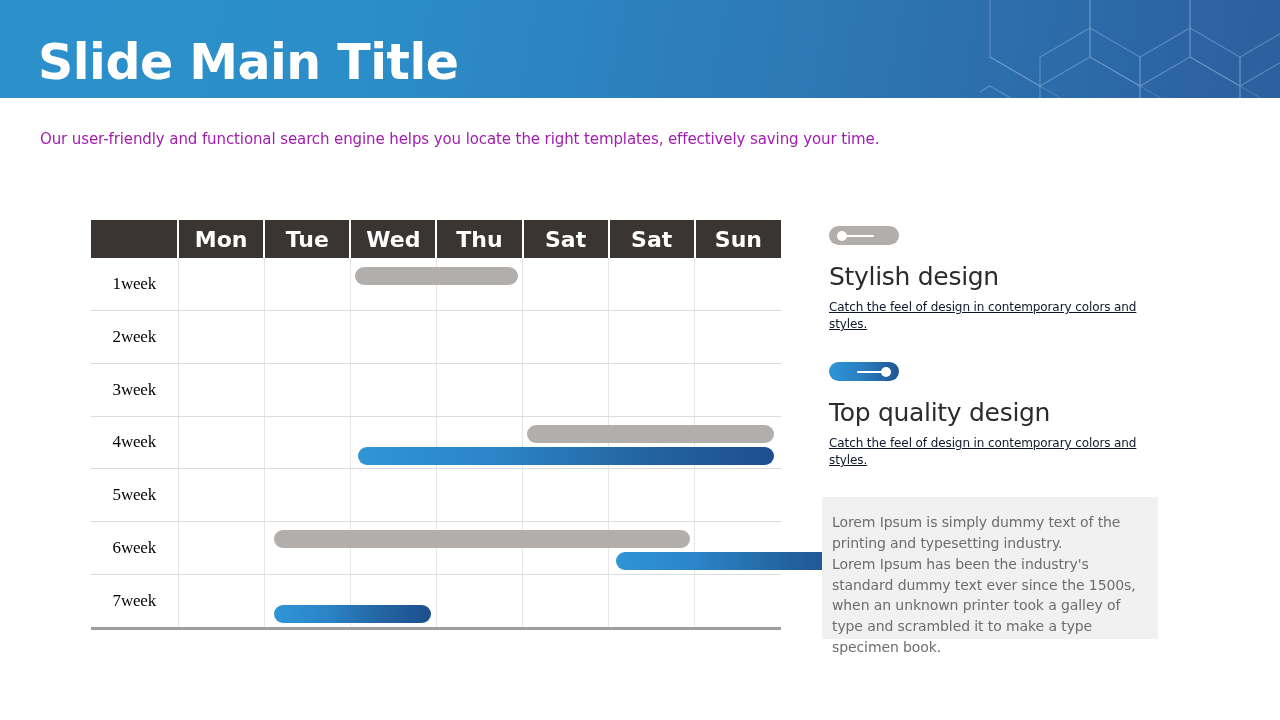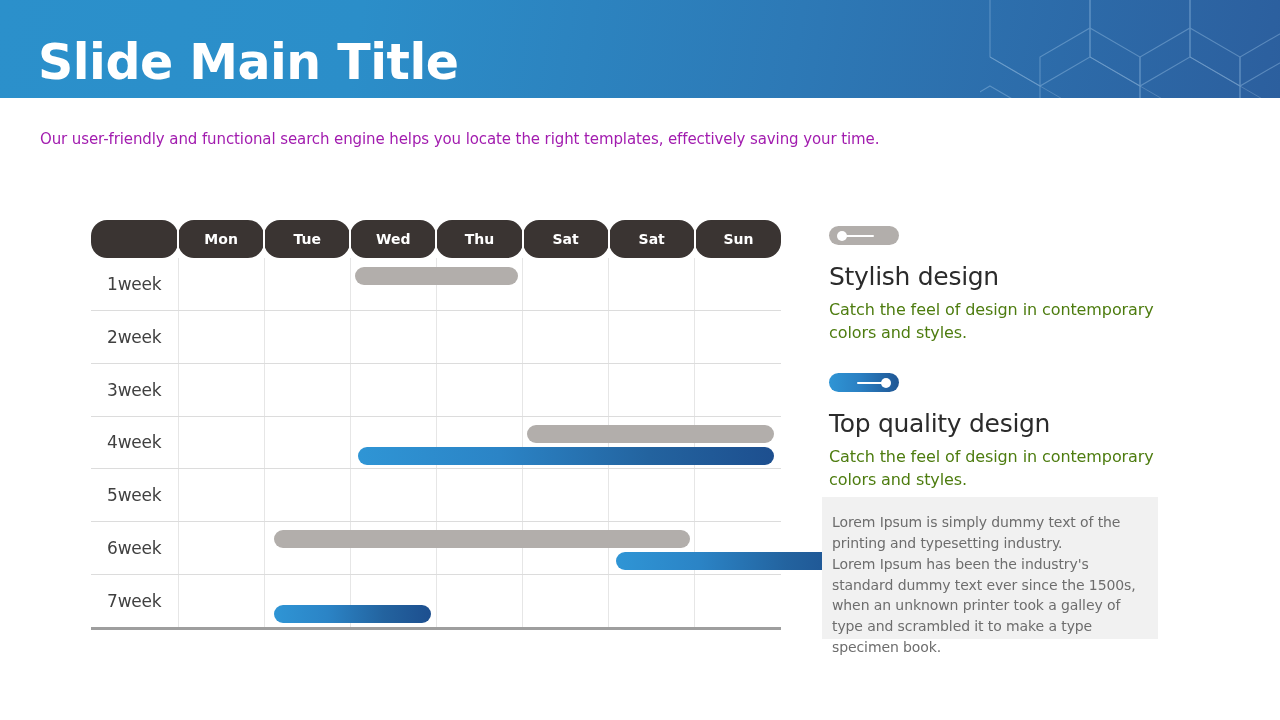--- a/index.html
+++ b/index.html
@@ -62,46 +62,46 @@
     width: 690px;
     table-layout: fixed;
   }
   #gantt col.labelcol { width: 87px; }
   #gantt col.daycol   { width: 86.1px; }
 
   #gantt thead th {
     height: 38px;
     background: #3a3432;
     color: #ffffff;
-    font-size: 14px;
+    font-size: 22px;
     font-weight: bold;
     text-align: center;
     vertical-align: middle;
     border-right: 2px solid #ffffff;
-    border-radius: 16px;
   }
   #gantt thead th.labelhead {
     background: #3a3432;
     border-right: 2px solid #ffffff;
   }
   #gantt thead th:last-child { border-right: none; }
 
   #gantt tbody td {
     height: 52.7px;
     border-bottom: 1px solid #dcdcdc;
     border-right: 1px solid #e6e6e6;
     vertical-align: middle;
     position: relative;
   }
   #gantt tbody td.rowlabel {
     border-right: 1px solid #e6e6e6;
     text-align: center;
     font-size: 17px;
-    color: #404040;
+    color: #000000;
     letter-spacing: -0.2px;
+    font-family: Liberation Serif, serif;
   }
   #gantt tbody td:last-child { border-right: none; }
   #gantt tbody tr:last-child td { border-bottom: none; }
   #gantt-bottomrule {
     width: 690px; height: 3px;
     background: #9e9e9e;
   }
 
   
   #bars-layer {
@@ -154,25 +154,26 @@
   .toggle.off .knob { left: 8px; }
   .toggle.on  .knob { left: 52px; }
 
   .feature-title {
     font-size: 25px;
     color: #2b2b2b;
     letter-spacing: -0.3px;
     margin-top: 17px;
   }
   .feature-desc {
-    font-size: 16px;
-    color: #4d7c0f;
+    font-size: 12px;
+    color: #0f172a;
     line-height: 1.42;
     margin-top: 8px;
     letter-spacing: -0.1px;
+    text-decoration: underline;
   }
 
   #feature-2-wrap { margin-top: 29px; }
 
   #note-box {
     position: absolute;
     left: 822px; top: 497px;
     width: 336px; height: 142px;
     background: #f1f1f1;
   }

